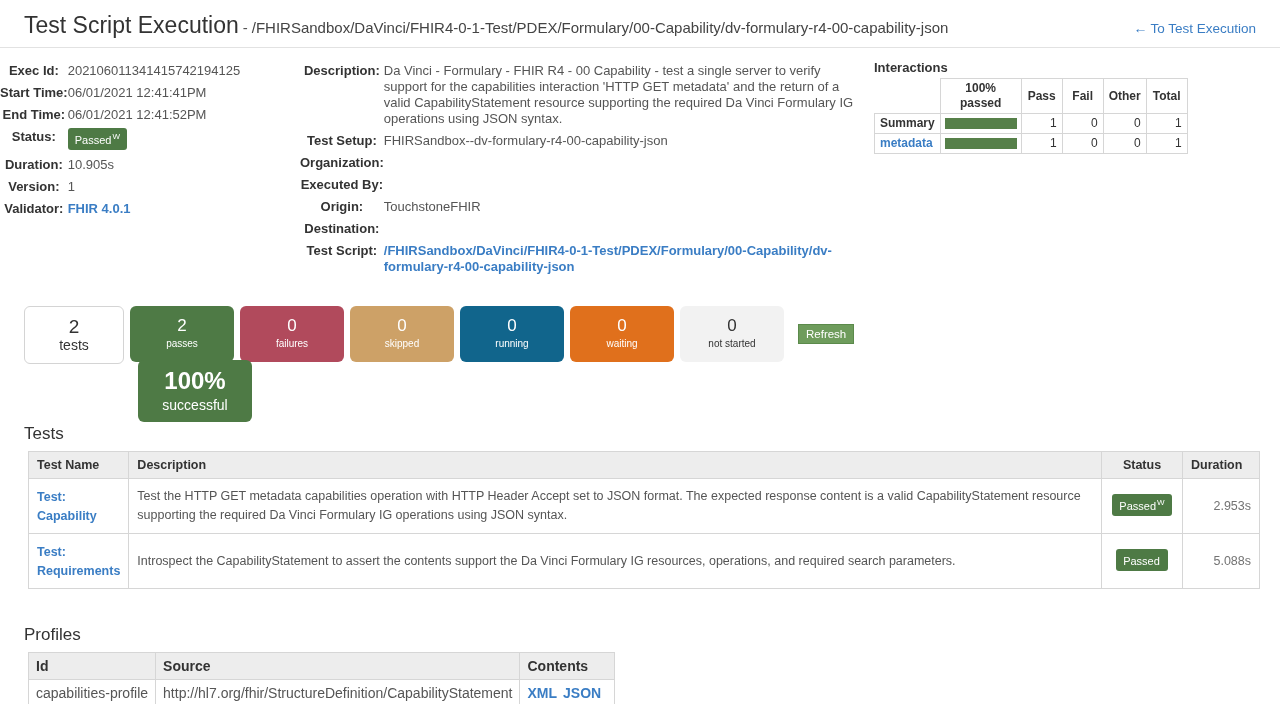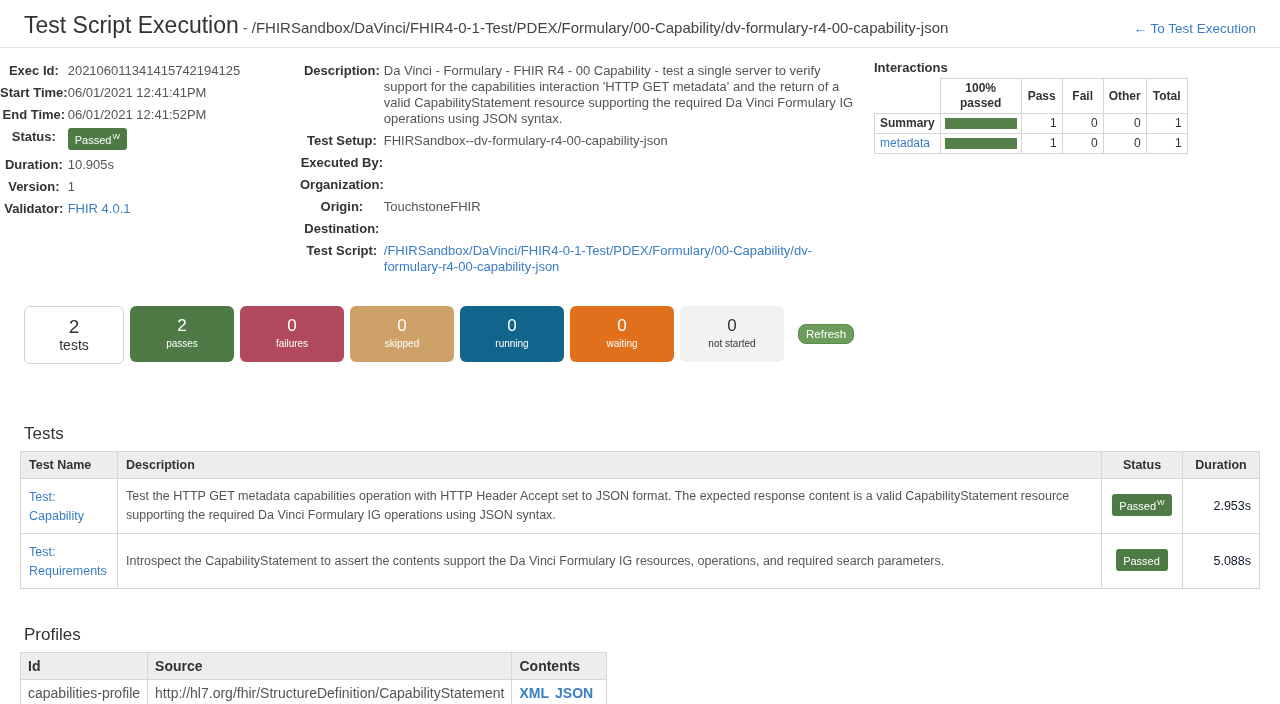--- a/index.html
+++ b/index.html
@@ -54,21 +54,21 @@
   table.kv td { font-size: 13px; vertical-align: top; padding: 3px 0; line-height: 16px; }
   td.k {
     text-align: center;
     font-weight: bold;
     color: #333333;
     white-space: nowrap;
     padding-right: 7px;
     width: 1%;
   }
   td.v { color: #555555; }
-  td.v a, .lnk { color: #3a7dc4; text-decoration: none; }
+  td.v a, .lnk { color: #3a7dc4; text-decoration: none; font-weight: bold; }
 
   .badge {
     display: inline-block;
     background: #4e7a45;
     color: #ffffff;
     font-size: 11px;
     border-radius: 3px;
     padding: 2px 7px 3px 7px;
     line-height: 13px;
     position: relative;
@@ -153,40 +153,40 @@
     left: 138px;
     top: 360px;
   }
   .pct-box .num { font-size: 24px; font-weight: bold; line-height: 28px; }
   .pct-box .lbl { font-size: 14px; line-height: 20px; }
 
   .refresh-btn {
     background: #6e9c5c;
     color: #ffffff;
     border: 1px solid #5b8a4b;
-    border-radius: 8px;
+    border-radius: 0;
     font-size: 11.5px;
     padding: 3px 7px;
     margin-left: 8px;
     margin-top: 18px;
     cursor: pointer;
     font-family: "Liberation Sans", sans-serif;
   }
 
   
   h2.section {
     font-size: 17px;
     font-weight: 400;
     color: #333333;
     margin: 0;
     padding: 0 0 7px 24px;
   }
 
   
-  .tbl-wrap { padding: 0 20px; }
+  .tbl-wrap { padding: 0 20px; margin-left: 8px; }
   table.data {
     border-collapse: collapse;
     width: 100%;
     font-size: 12.5px;
   }
   table.data th {
     background: #ededed;
     border: 1px solid #d6d6d6;
     text-align: left;
     font-weight: bold;
@@ -197,23 +197,23 @@
   table.data td {
     border: 1px solid #d6d6d6;
     padding: 7px 8px;
     color: #555555;
     vertical-align: middle;
     line-height: 19px;
   }
   table.data td.tname { width: 80px; vertical-align: top; padding-top: 9px; }
   table.data td.tname a { color: #3a7dc4; text-decoration: none; display: block; }
   table.data td.status { width: 64px; text-align: center; }
-  table.data td.dur { width: 60px; text-align: right; color: #0f172a; }
+  table.data td.dur { width: 60px; text-align: right; color: #737373; }
   table.data th.status-h { text-align: center; width: 64px; }
-  table.data th.dur-h { text-align: center; width: 60px; }
+  table.data th.dur-h { width: 60px; }
 
   
   table.profiles {
     border-collapse: collapse;
     font-size: 14px;
   }
   table.profiles th {
     background: #ededed;
     border: 1px solid #d6d6d6;
     text-align: left;
@@ -288,25 +288,25 @@
         <tbody>
             <tr>
           <td class="k">Description:</td>
           <td class="v">Da Vinci - Formulary - FHIR R4 - 00 Capability - test a single server to verify support for the capabilities interaction 'HTTP GET metadata' and the return of a valid CapabilityStatement resource supporting the required Da Vinci Formulary IG operations using JSON syntax.</td>
         </tr>
         <tr>
           <td class="k">Test Setup:</td>
           <td class="v">FHIRSandbox--dv-formulary-r4-00-capability-json</td>
         </tr>
         <tr>
+          <td class="k">Organization:</td>
+          <td class="v"></td>
+        </tr>
+        <tr>
           <td class="k">Executed By:</td>
-          <td class="v"></td>
-        </tr>
-        <tr>
-          <td class="k">Organization:</td>
           <td class="v"></td>
         </tr>
         <tr>
           <td class="k">Origin:</td>
           <td class="v">TouchstoneFHIR</td>
         </tr>
         <tr>
           <td class="k">Destination:</td>
           <td class="v"></td>
         </tr>
@@ -386,20 +386,24 @@
       <div class="num">0</div>
       <div class="lbl">waiting</div>
     </div>
     <div class="stat notstarted">
       <div class="num">0</div>
       <div class="lbl">not started</div>
     </div>
     <button class="refresh-btn">Refresh</button>
   </div>
 
+  <div class="pct-box">
+    <div class="num">100%</div>
+    <div class="lbl">successful</div>
+  </div>
 
   <div class="spacer-24" style="height:60px"></div>
 
   <h2 class="section">Tests</h2>
   <div class="tbl-wrap">
     <table class="data">
       <thead>
         <tr>
           <th>Test Name</th>
           <th>Description</th>

